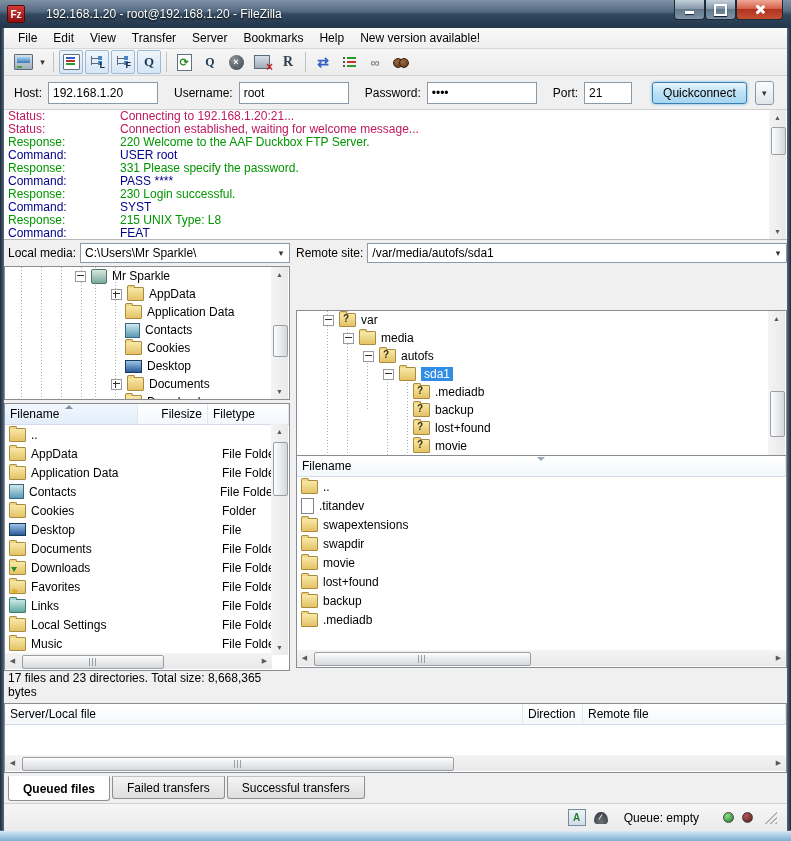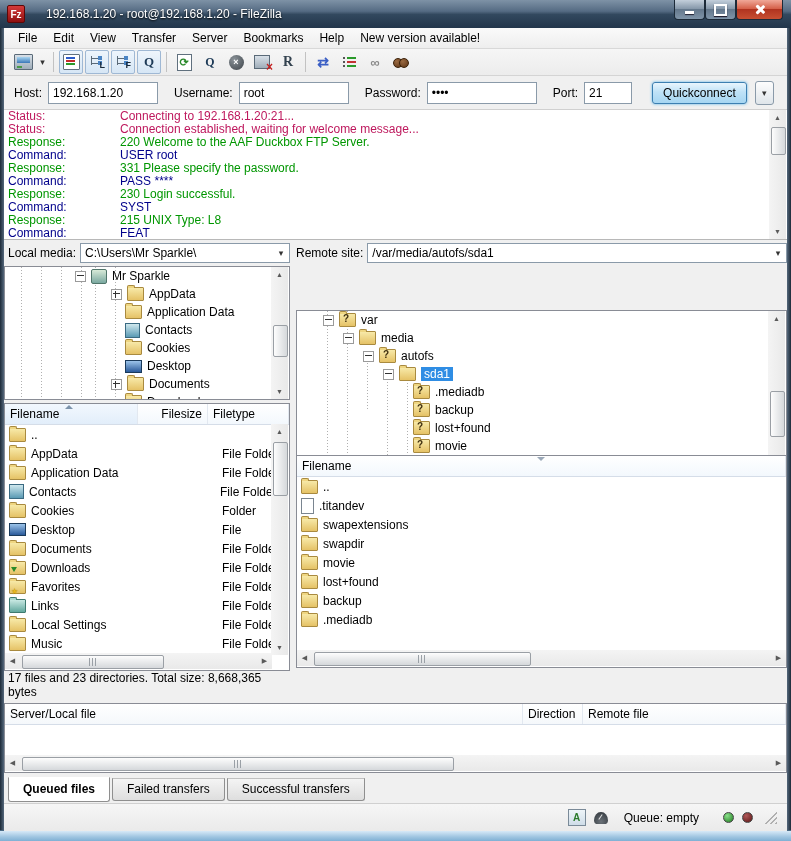--- a/index.html
+++ b/index.html
@@ -148,21 +148,21 @@
   .lrow{display:flex;align-items:center;height:19px;padding-left:4px;gap:5px;white-space:nowrap;}
   .c-name{width:104px;overflow:hidden;}
   .c-size{width:64px;text-align:right;}
   .c-type{flex:1;padding-left:13px;}
   .statusline{position:absolute;top:646px;height:22px;background:#f0f0f0;display:flex;align-items:center;padding-left:4px;box-sizing:border-box;}
 
   
   .queue{left:0;top:675px;width:783px;height:70px;}
   .qhead{display:flex;height:20px;align-items:center;background:linear-gradient(#ffffff,#f5f8fb);border-bottom:1px solid #d5dde8;}
   .qh1{width:518px;} .qh2{width:60px;} .qh3{flex:1;}
-  .tabs{position:absolute;left:0;top:748px;width:100%;height:26px;display:flex;align-items:center;padding-left:4px;box-sizing:border-box;gap:2px;}
+  .tabs{position:absolute;left:0;top:748px;width:100%;height:26px;display:flex;align-items:flex-start;padding-left:4px;box-sizing:border-box;gap:2px;}
   .tab{height:21px;display:flex;align-items:center;padding:0 14px;border:1px solid #8f8f8f;background:linear-gradient(#f4f4f4,#dedede);border-radius:0 0 3px 3px;border-top-color:#c0c0c0;}
   .tab.active{background:#fff;font-weight:bold;height:23px;border-top-color:#fff;}
 
   
   .statusbar{position:absolute;left:0;top:775px;width:100%;height:28px;background:linear-gradient(#f6f6f6,#eaeaea);border-top:1px solid #d0d0d0;display:flex;align-items:center;box-sizing:border-box;}
   .sb-right{margin-left:auto;display:flex;align-items:center;gap:8px;padding-right:10px;}
   .i-type{width:16px;height:15px;border:1px solid #7a8a98;background:linear-gradient(#eef4f8,#cfdde8);display:flex;align-items:center;justify-content:center;color:#2a7a2a;font-weight:bold;font-size:10px;}
   .i-speed{width:14px;height:12px;border-radius:50% 50% 4px 4px/70% 70% 4px 4px;background:radial-gradient(circle at 50% 80%,#6a7178,#2e3338);position:relative;}
   .i-speed::after{content:"";position:absolute;left:6px;top:2px;width:1px;height:6px;background:#e8e8e8;transform:rotate(35deg);}
   .led{width:9px;height:9px;border-radius:50%;border:1px solid #444;}

